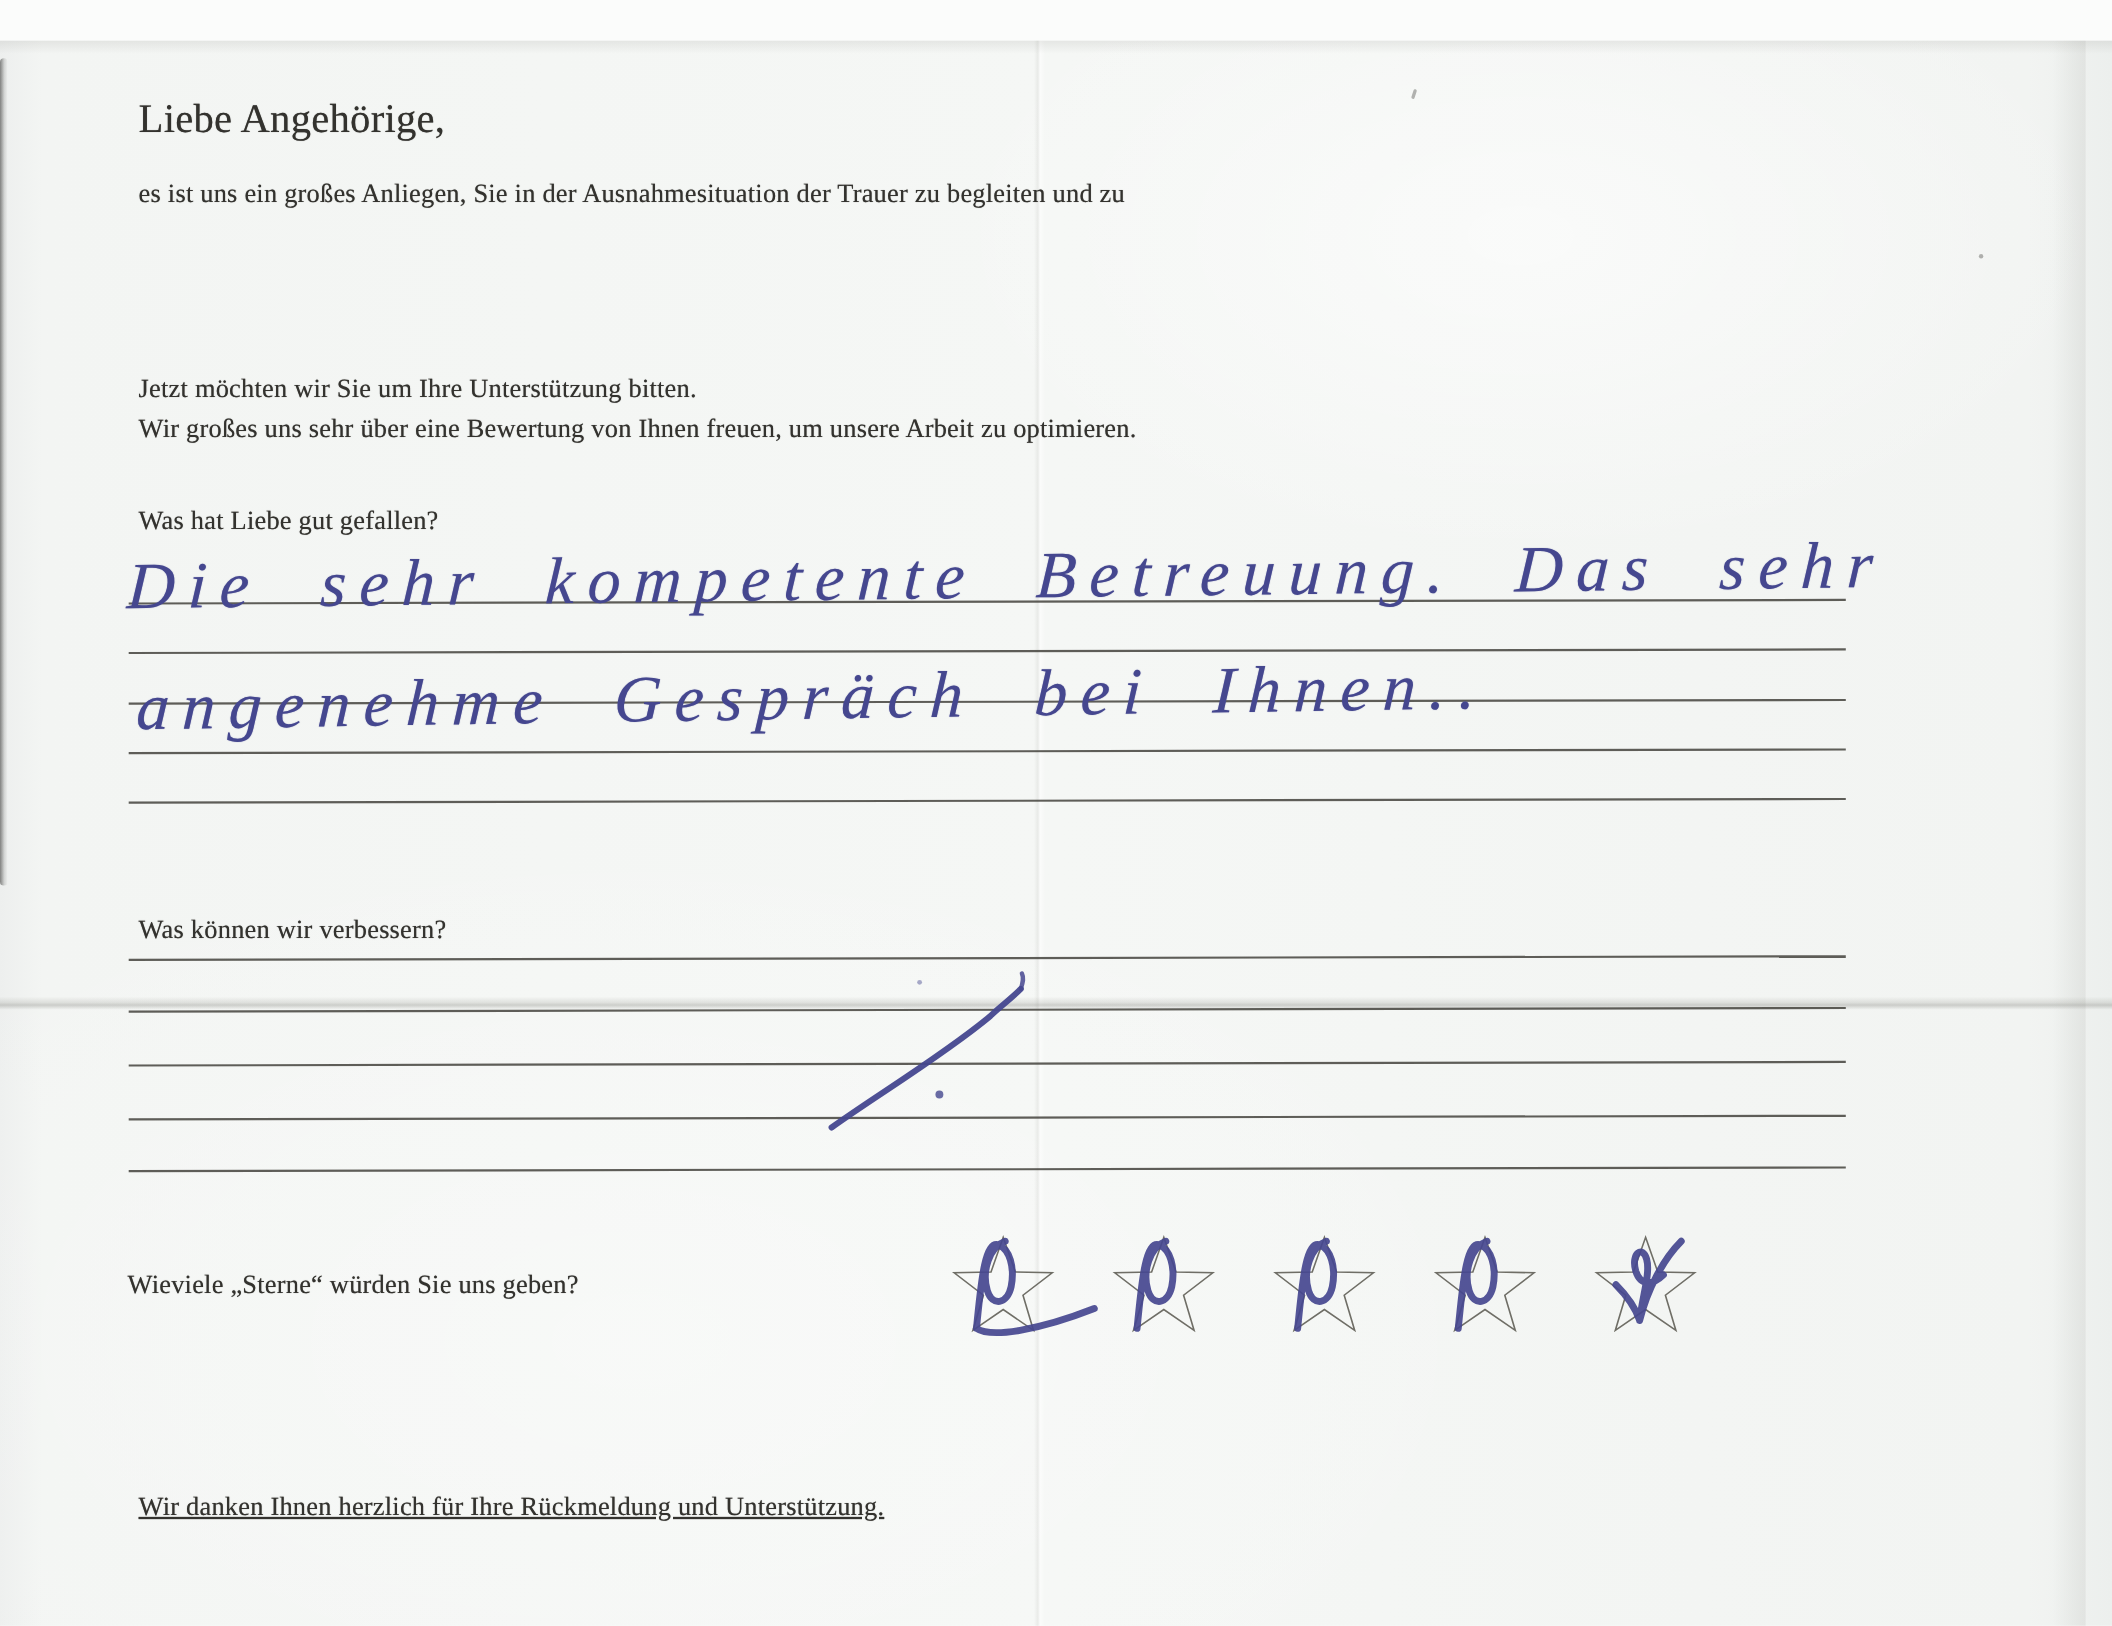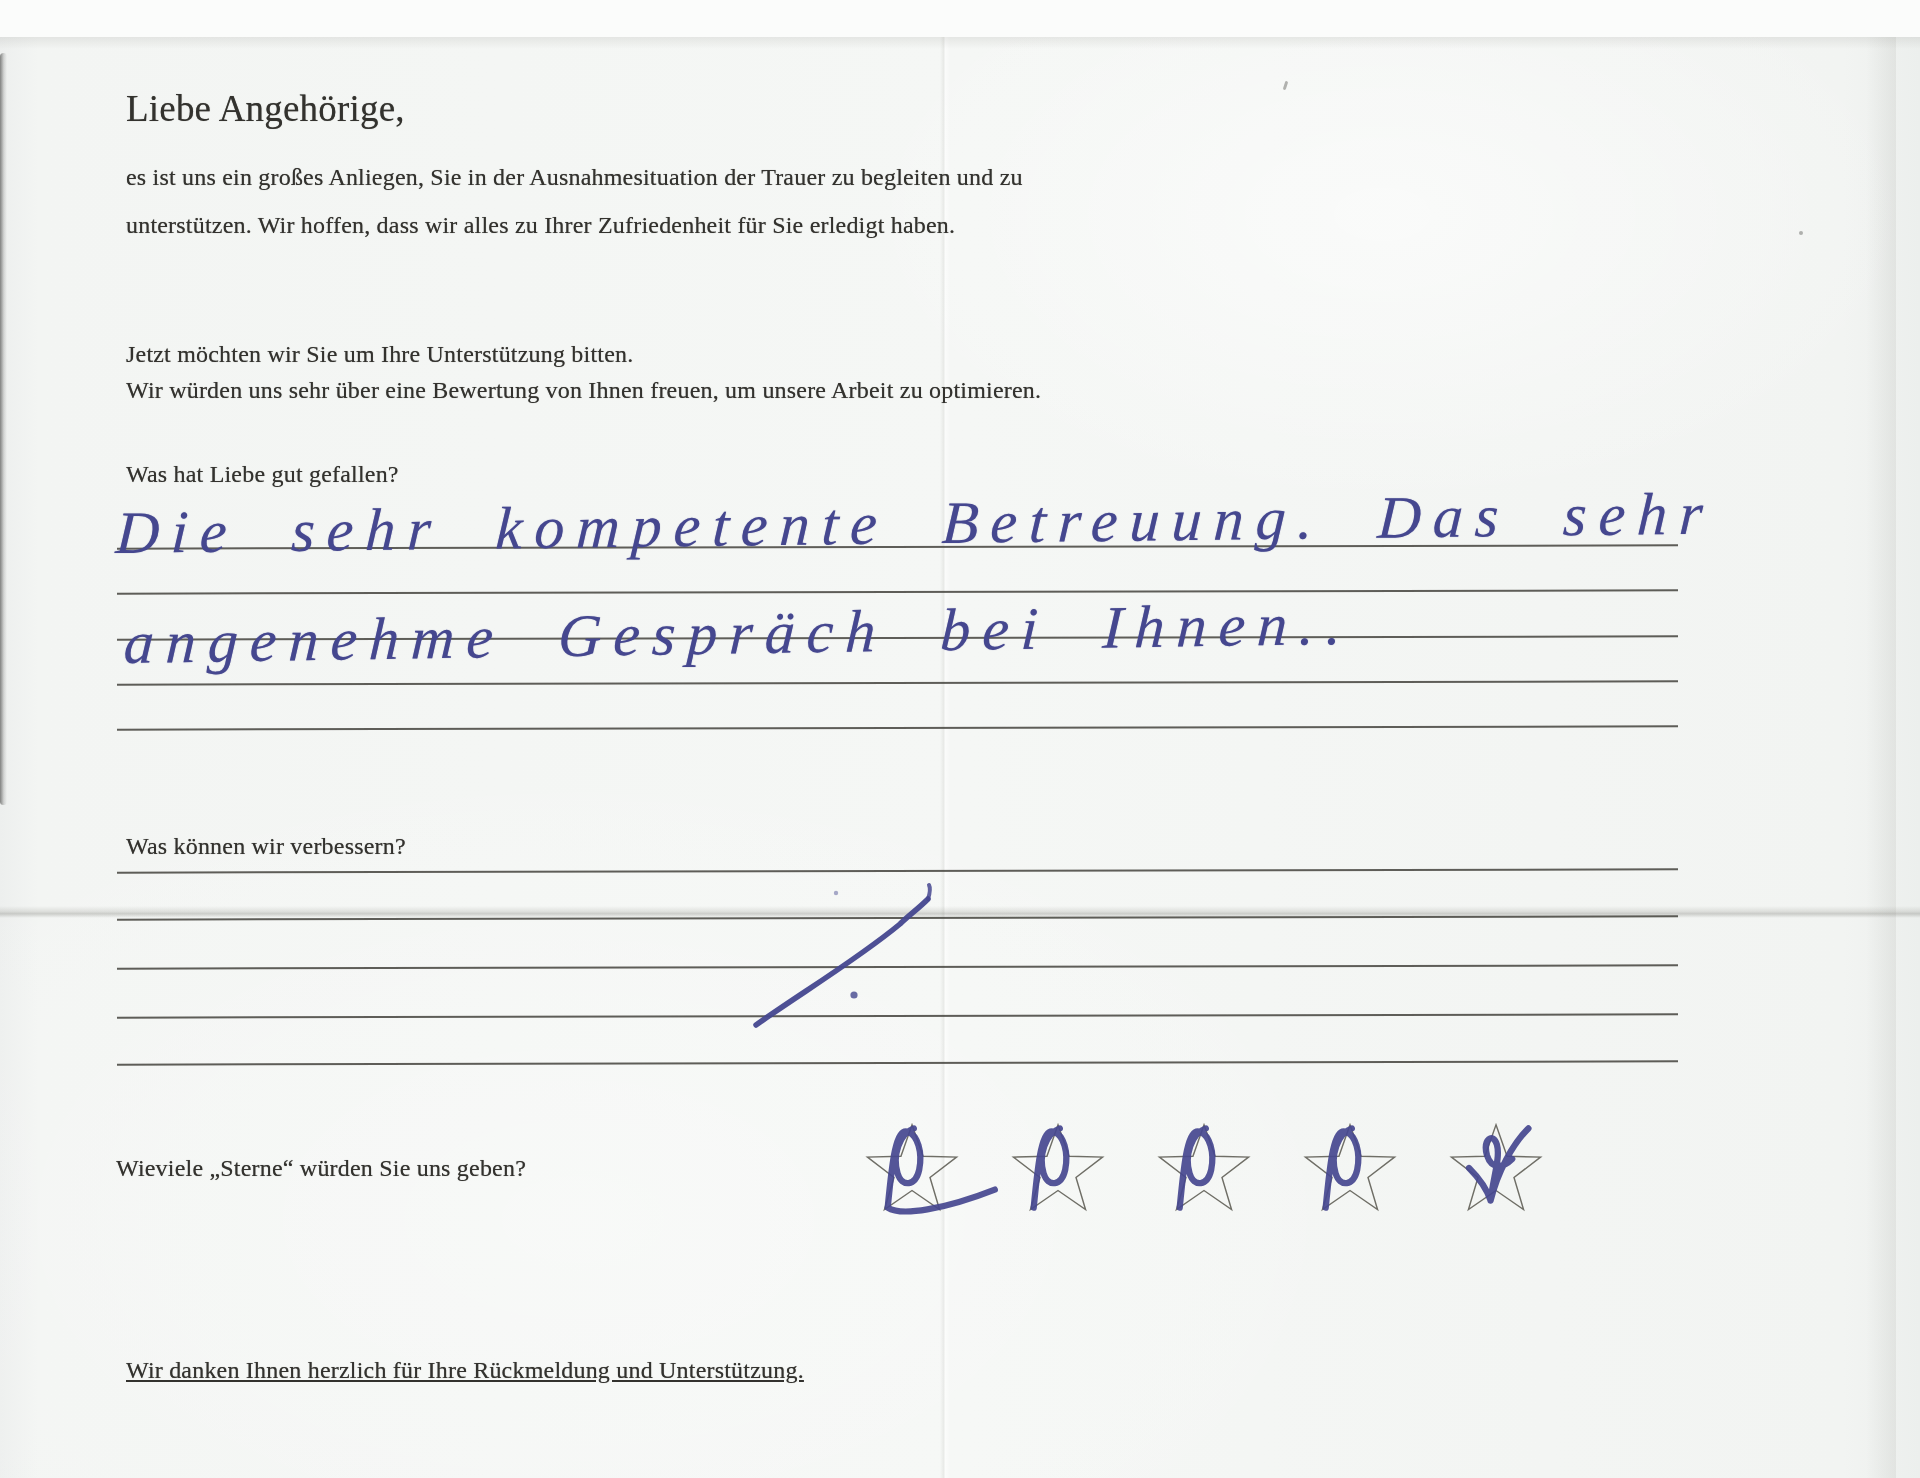--- a/index.html
+++ b/index.html
@@ -79,23 +79,22 @@
   <div class="crease-h"></div>
   <div class="edge-left"></div>
   <div class="edge-top"></div>
   <div class="edge-bottom"></div>
   <div class="edge-right"></div>
   <div class="speck s1"></div>
   <div class="speck s2"></div>
 
   <div class="pline salutation">Liebe Angehörige,</div>
   <div class="pline p1a">es ist uns ein großes Anliegen, Sie in der Ausnahmesituation der Trauer zu begleiten und zu</div>
-  <div class="pline p1b">unterstützen. Wir hoffen, dass wir alles zu Ihrer Zufriedenheit für Sie erledigt haben.</div>
   <div class="pline p2a">Jetzt möchten wir Sie um Ihre Unterstützung bitten.</div>
-  <div class="pline p2b">Wir würden uns sehr über eine Bewertung von Ihnen freuen, um unsere Arbeit zu optimieren.</div>
+  <div class="pline p2b">Wir großes uns sehr über eine Bewertung von Ihnen freuen, um unsere Arbeit zu optimieren.</div>
 
   <div class="pline q1">Was hat Liebe gut gefallen?</div>
 
   <div class="rule" style="top:509px"></div>
   <div class="rule" style="top:554px"></div>
   <div class="rule" style="top:600px"></div>
   <div class="rule" style="top:645px"></div>
   <div class="rule" style="top:690px"></div>
   <div class="hw hw1">Die sehr kompetente Betreuung. Das sehr</div>
   <div class="hw hw2">angenehme Gespräch bei Ihnen..</div>

